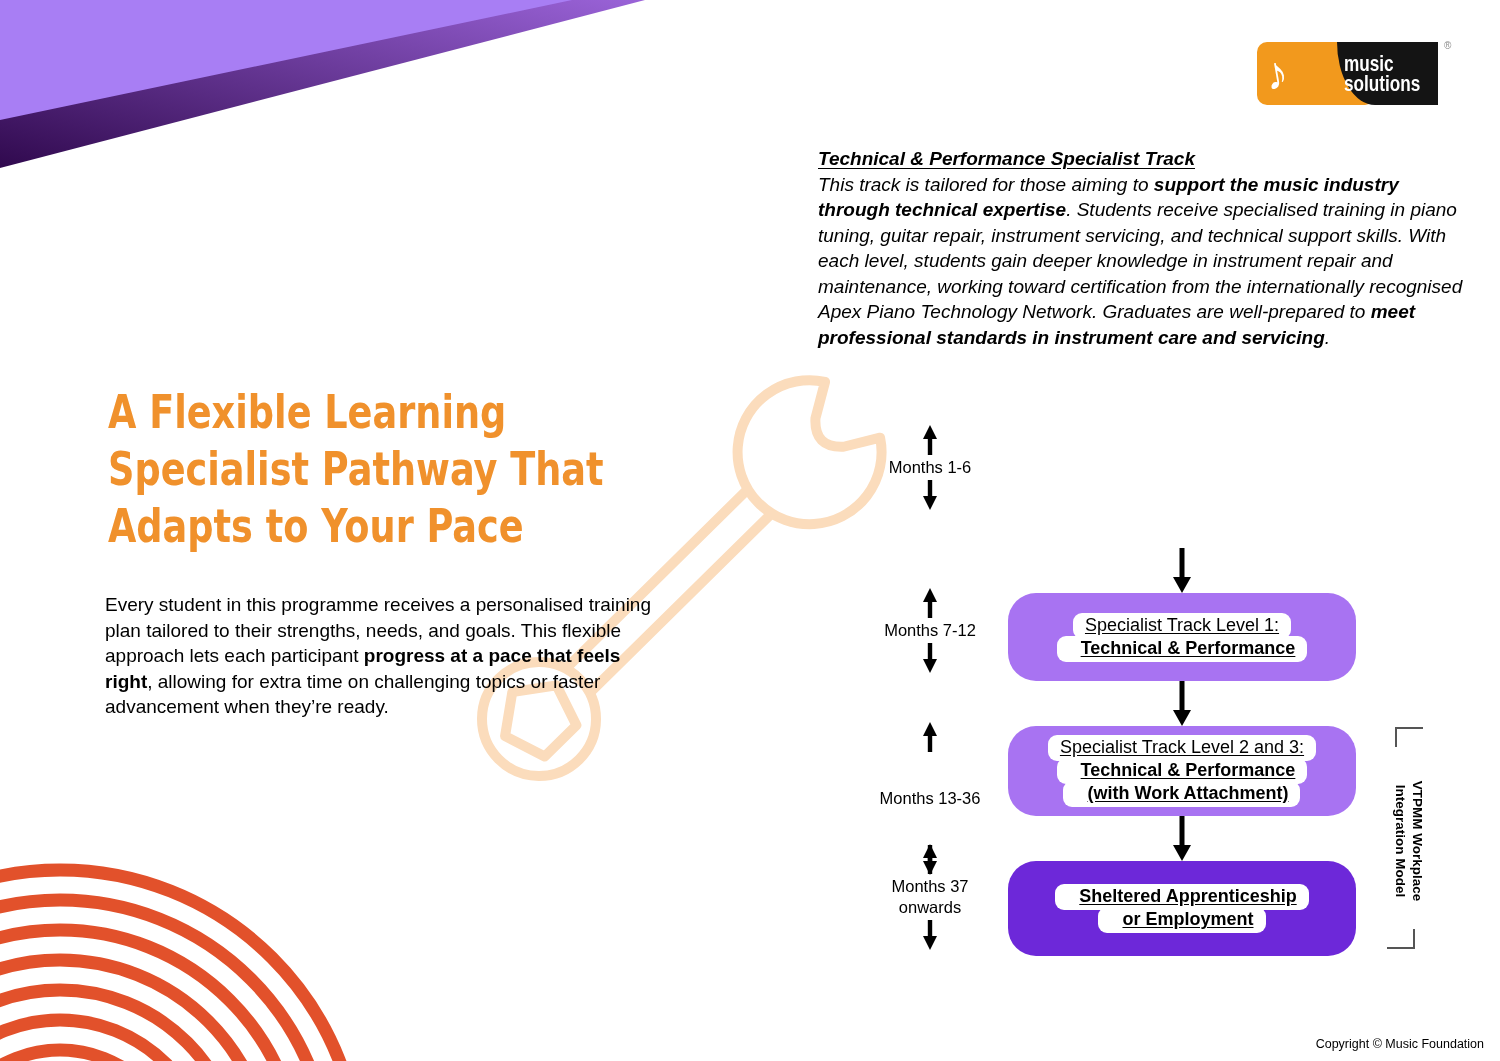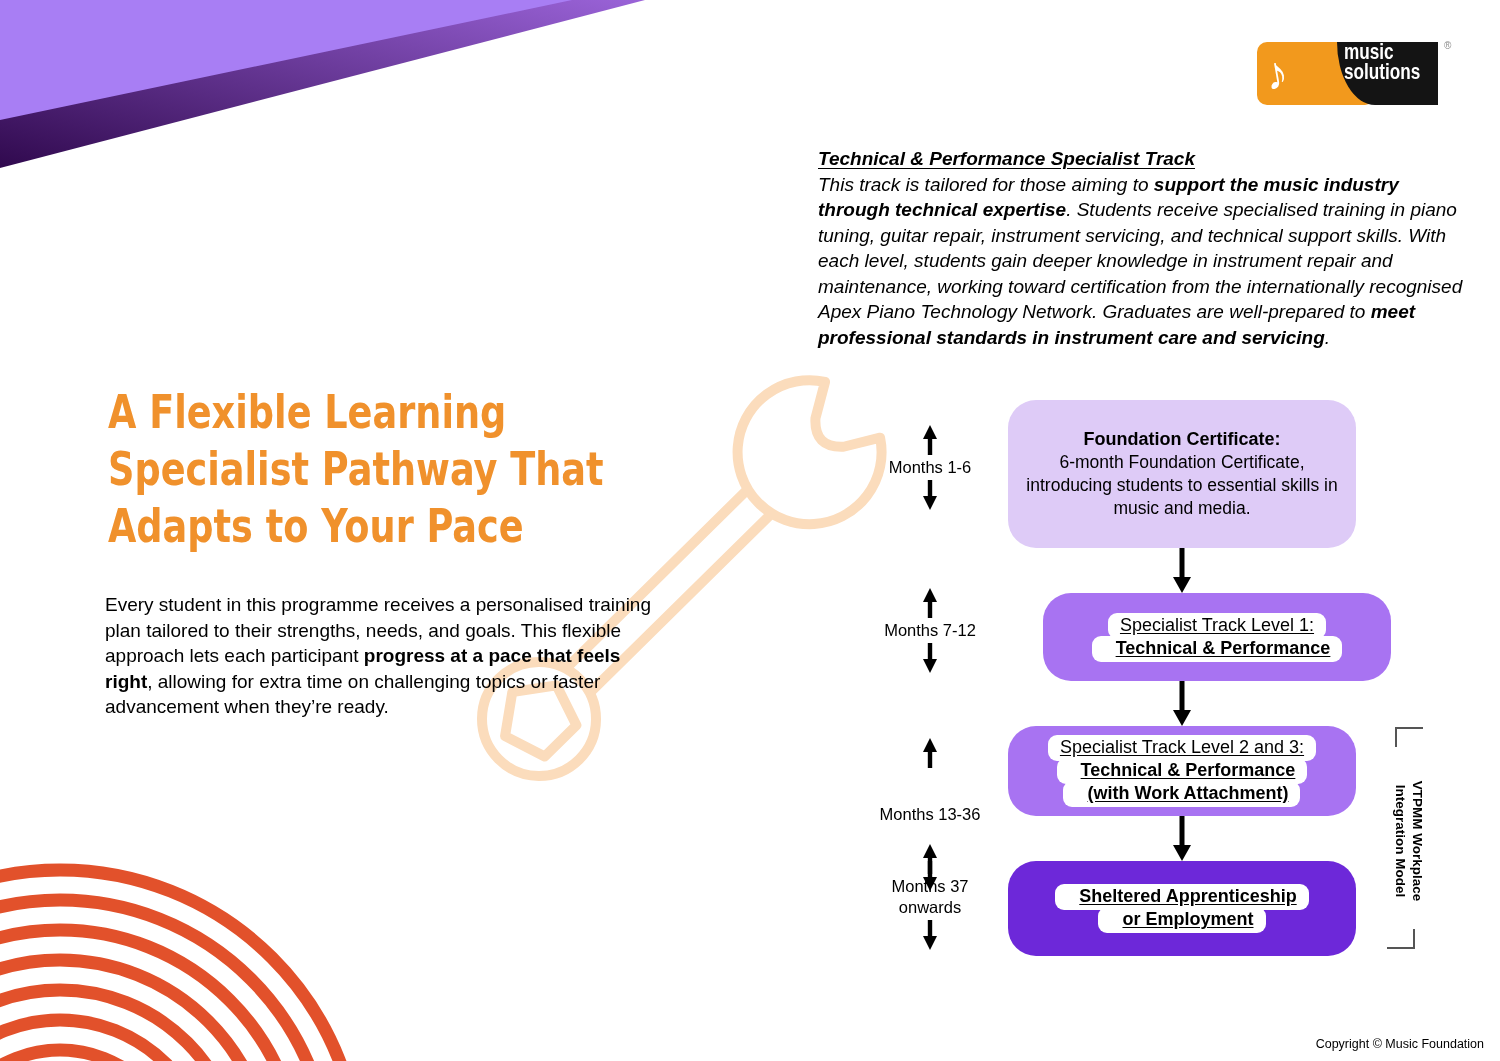--- a/index.html
+++ b/index.html
@@ -6,21 +6,21 @@
   .page{position:relative;width:1500px;height:1061px;background:#ffffff;overflow:hidden;
         font-family:"Liberation Sans",sans-serif;color:#000;}
   .deco{position:absolute;left:0;top:0;z-index:0;}
   .z{position:absolute;z-index:1;}
 
   
   .logo{left:1257px;top:42px;width:200px;height:64px;}
   .logo-orange{position:absolute;left:0;top:0;width:118px;height:63px;background:#F2991D;border-radius:10px;}
   .logo-note{position:absolute;left:8px;top:0px;font-size:46px;line-height:63px;color:#ffffff;transform:rotate(-10deg);}
   .logo-black{position:absolute;left:80px;top:0;width:101px;height:63px;background:#141414;
-              border-bottom-left-radius:38px 63px;display:flex;flex-direction:column;
+              border-bottom-left-radius:38px 63px;display:flex;flex-direction:column;justify-content:center;
               padding-left:7px;box-sizing:border-box;}
   .logo-text{color:#fff;font-weight:bold;font-size:22px;line-height:20px;transform:scaleX(.78);transform-origin:left center;white-space:nowrap;}
   .logo-reg{position:absolute;left:187px;top:-2px;font-size:10px;color:#8a8a8a;}
 
   
   .intro{left:818px;top:146px;width:652px;font-size:19px;line-height:25.5px;font-style:italic;}
   .intro-title{font-weight:bold;text-decoration:underline;text-underline-offset:3px;}
   .b{font-weight:bold;}
 
   
@@ -31,33 +31,33 @@
   
   .left-para{left:105px;top:592px;width:560px;font-size:19px;line-height:25.5px;}
 
   
   .flowchart{left:855px;top:395px;width:600px;height:585px;}
   .fbox{position:absolute;left:153px;width:348px;border-radius:28px;display:flex;flex-direction:column;
         align-items:center;justify-content:center;box-sizing:border-box;}
   .fbox1{top:5px;height:148px;background:#DECBF7;padding:8px 16px;}
   .fbox-title{font-weight:bold;font-size:18px;line-height:23px;text-align:center;}
   .fbox-body{font-size:17.5px;line-height:23px;text-align:center;}
-  .fbox2{top:198px;height:88px;background:#A873F2;margin-left:35px;}
+  .fbox2{top:198px;height:88px;background:#A873F2;}
   .fbox3{top:331px;height:90px;background:#A873F2;}
   .fbox4{top:466px;height:95px;background:#6d28d9;}
   .pills{display:flex;flex-direction:column;align-items:center;}
   .pill{display:inline-block;background:#ffffff;border-radius:9px;padding:0 12px 2px;
         font-size:18px;line-height:24px;text-decoration:underline;text-underline-offset:2px;
         margin-top:-3px;text-align:center;}
   .pill:first-child{margin-top:0;}
   .pill.bold{font-weight:bold;padding-left:24px;}
   .connector{position:absolute;left:316px;width:22px;height:45px;}
   .titem{position:absolute;left:-10px;width:170px;display:flex;flex-direction:column;align-items:center;
          gap:2px;font-size:16.5px;line-height:21px;text-align:center;}
-  .t1{top:30px;} .t2{top:193px;} .t3{top:343px;gap:36px;} .t4{top:449px;}
+  .t1{top:30px;} .t2{top:193px;} .t3{top:327px;gap:36px;} .t4{top:449px;}
   .bracket-top{position:absolute;left:540px;top:332px;width:26px;height:18px;
                border-top:2px solid #555;border-left:2px solid #555;}
   .bracket-bottom{position:absolute;left:532px;top:534px;width:26px;height:18px;
                   border-bottom:2px solid #555;border-right:2px solid #555;}
   .vlabel{position:absolute;left:453px;top:428px;width:200px;height:36px;transform:rotate(90deg);
           font-weight:bold;font-size:13.5px;line-height:17px;text-align:center;}
 
   .copyright{right:16px;bottom:10px;font-size:12.5px;}
 </style>
 </head>
@@ -165,24 +165,20 @@
       <div>
         <div>Months 37</div>
         <div>onwards</div>
       </div>
       <svg width="20" height="30" viewBox="0 0 20 30">
         <polygon points="10,30 3,16 17,16" fill="#000"></polygon>
           <rect x="7.8" y="0" width="4.4" height="19" fill="#000"></rect>
       </svg>
     </div>
 
-    <div class="fbox fbox1">
-      <div class="fbox-title">Foundation Certificate:</div>
-      <div class="fbox-body">6-month Foundation Certificate, introducing students to essential skills in music and media.</div>
-    </div>
 
     <svg class="connector" style="top:153px" viewBox="0 0 22 45">
       <rect x="8.5" y="0" width="5" height="33" fill="#000"></rect>
         <polygon points="11,45 2,29 20,29" fill="#000"></polygon>
     </svg>
 
     <div class="fbox fbox2">
       <div class="pills">
         <span class="pill">Specialist Track Level 1:</span>
         <span class="pill bold">Technical &amp; Performance</span>

